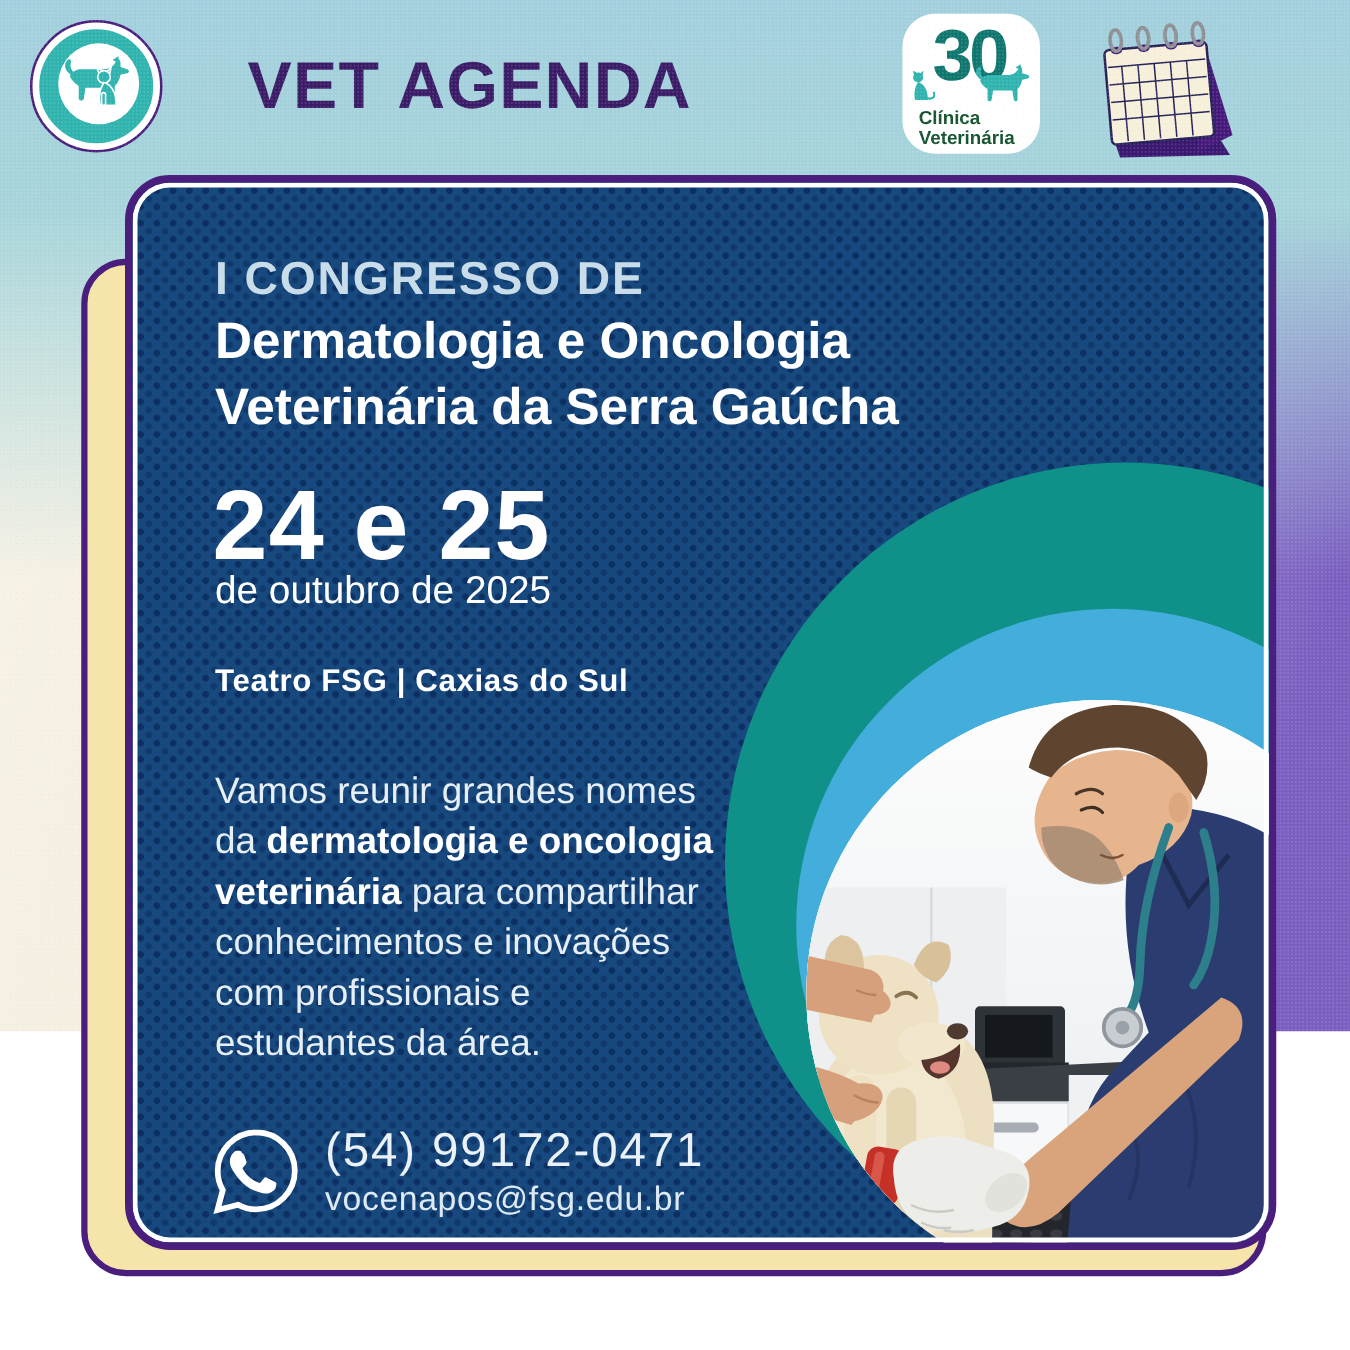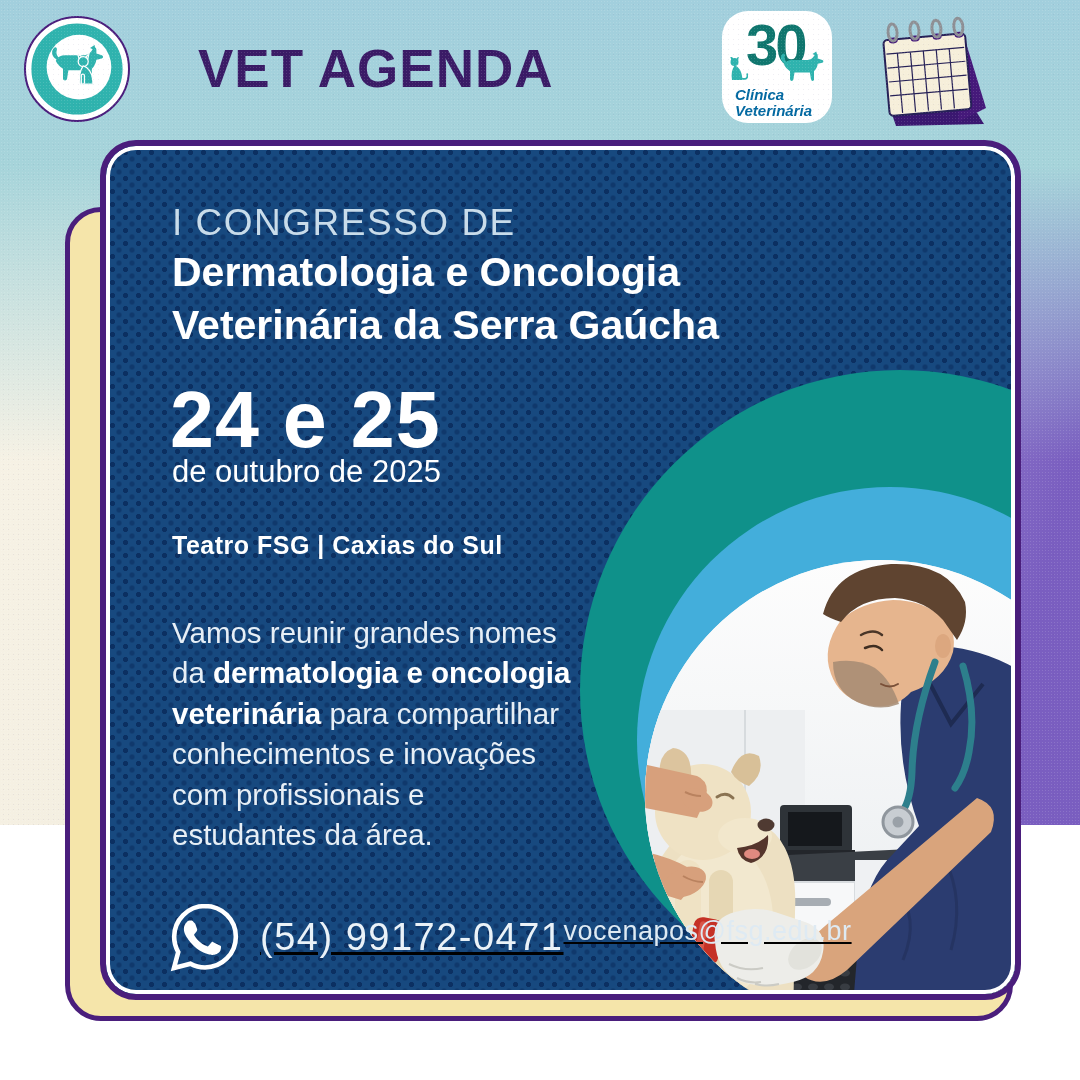--- a/index.html
+++ b/index.html
@@ -16,55 +16,55 @@
   
   .logo-badge{position:absolute;left:24px;top:16px;width:106px;height:106px;border-radius:50%;
     background:#fff;border:2px solid #4A1E7C;box-sizing:border-box;}
   .brand-title{position:absolute;left:198px;top:38px;margin:0;font-size:53px;font-weight:800;
     color:#3A1B66;letter-spacing:1px;}
   .badge30{position:absolute;left:722px;top:11px;width:110px;height:112px;background:#fff;
     border-radius:26px;}
   .b30-num{position:absolute;left:24px;top:0px;font-size:58px;font-weight:800;color:#0f766e;letter-spacing:-3px;}
   .b30-cat{position:absolute;left:6px;top:46px;}
   .b30-dog{position:absolute;left:56px;top:40px;}
-  .b30-cap{position:absolute;left:13px;top:76px;font-size:15px;line-height:16px;font-weight:700;color:#0369a1;font-style:italic;}
+  .b30-cap{position:absolute;left:13px;top:76px;font-size:15px;line-height:16px;font-weight:700;color:#14532d;}
   .calendar-wrap{position:absolute;left:874px;top:10px;width:124px;height:122px;}
   
   .cream-card{position:absolute;left:65px;top:207px;width:938px;height:804px;border-radius:36px;
     background:#F5E5AA;border:5px solid #4A1E7C;z-index:1;}
   .blue-card{position:absolute;left:100px;top:140px;width:909px;height:848px;border-radius:36px;
     border:6px solid #4A1E7C;z-index:2;overflow:hidden;
     background-color:#17497F;
     background-image:radial-gradient(rgba(10,43,92,.85) 2.4px, rgba(10,43,92,0) 2.9px),
                      radial-gradient(rgba(10,43,92,.55) 2.4px, rgba(10,43,92,0) 2.9px);
     background-size:13px 13px,13px 13px;background-position:0 0,6.5px 6.5px;}
   .blue-card::after{content:"";position:absolute;inset:0;border-radius:30px;
     box-shadow:inset 0 0 0 4px #FFFFFF;z-index:10;pointer-events:none;}
   
   .ring-teal{position:absolute;left:474px;top:224px;width:640px;height:640px;border-radius:50%;
     background:#0F918A;z-index:1;}
   .ring-blue{position:absolute;left:531px;top:341px;width:506px;height:506px;border-radius:50%;
     background:#43AEDB;z-index:2;}
   .photo-circle{position:absolute;left:539px;top:414px;width:470px;height:470px;border-radius:50%;
     overflow:hidden;background:#F4F6F7;z-index:3;}
   
-  .kicker{position:absolute;left:66px;top:56px;font-size:37px;font-weight:400;color:#C9DCEA;
+  .kicker{position:absolute;left:66px;top:56px;font-size:37px;font-weight:700;color:#C9DCEA;
     letter-spacing:1.5px;z-index:5;}
   .title{position:absolute;left:66px;top:100px;font-size:41px;font-weight:700;color:#FFFFFF;
     line-height:53px;z-index:5;margin:0;}
   .date-days{position:absolute;left:64px;top:234px;font-size:79px;font-weight:700;color:#FFFFFF;
     line-height:80px;z-index:5;letter-spacing:1px;}
   .date-rest{position:absolute;left:66px;top:308px;font-size:31px;font-weight:400;color:#FFFFFF;z-index:5;}
   .venue{position:absolute;left:66px;top:371px;font-size:25px;font-weight:700;color:#FFFFFF;
     letter-spacing:.5px;z-index:5;margin-top:14px;}
   .desc{position:absolute;left:66px;top:437px;width:400px;font-size:29.5px;line-height:40.5px;
     font-weight:400;color:#E7EFF6;z-index:5;}
   .desc .b{font-weight:700;color:#FFFFFF;}
   .contact{position:absolute;left:60px;top:752px;display:flex;align-items:center;gap:16px;z-index:5;}
-  .contact-texts{display:flex;flex-direction:row;text-decoration:underline;}
+  .contact-texts{display:flex;flex-direction:column;}
   .phone{font-size:38px;font-weight:400;color:#EAF2F8;letter-spacing:1.5px;line-height:44px;}
   .email{font-size:27px;font-weight:300;color:#DEEAF3;letter-spacing:.5px;line-height:32px;}
 </style>
 </head>
 <body>
 
 <div class="canvas">
 
   <div class="logo-badge">
     <svg width="102" height="102" viewBox="0 0 104 104">

